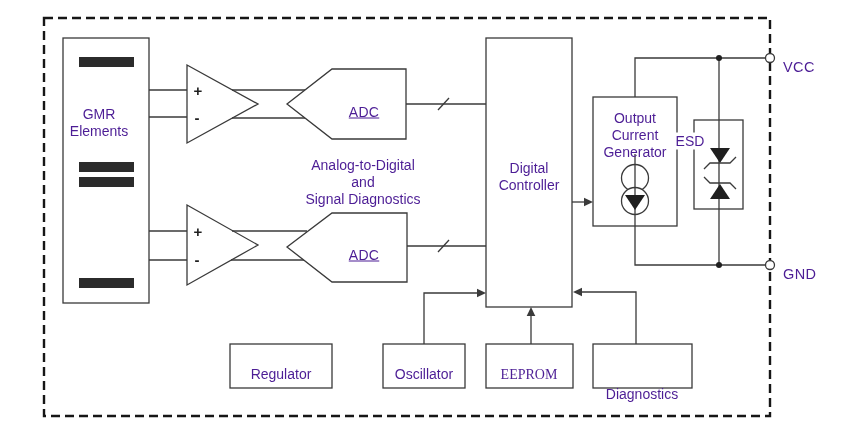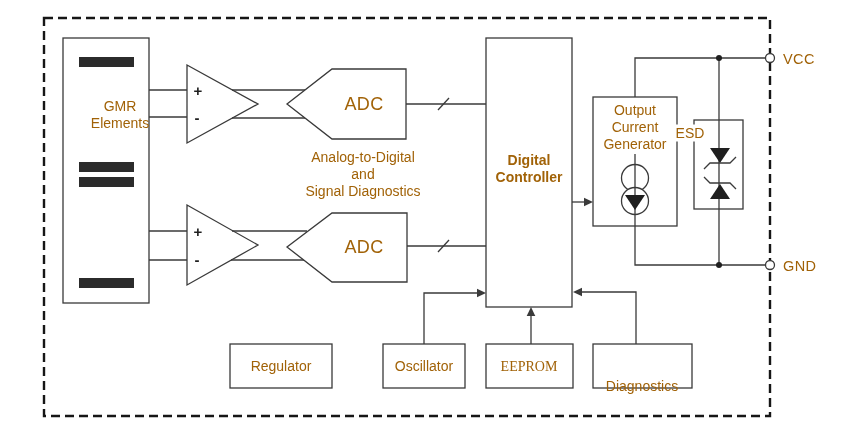--- a/index.html
+++ b/index.html
@@ -12,23 +12,24 @@
     overflow:hidden;
   }
   .stage svg{position:absolute;left:0;top:0;}
   .lbl{
     position:absolute;
     transform:translate(-50%,-50%);
     text-align:center;
     white-space:pre-line;
     font-size:14px;
     line-height:17px;
-    color:#a16207;
+    color:#4c1d95;
+    margin-top:8px;
   }
-  .lbl.adc{font-size:18px;letter-spacing:.3px;}
+  .lbl.adc{font-size:14px;letter-spacing:.3px;text-decoration:underline;}
   .lbl.pin{
     transform:translateY(-50%);
     text-align:left;
     font-size:14.5px;
     letter-spacing:.4px;
   }
   .lbl.boxed{background:#ffffff;padding:0 2px;}
   .sign{
     position:absolute;
     transform:translate(-50%,-50%);
@@ -112,28 +113,28 @@
       <polygon points="486,293 477,288.7 477,297.3" fill="#3a3a3a" stroke="none"></polygon>
 
       <line x1="531" y1="344" x2="531" y2="316"></line>
       <polygon points="531,307 526.7,316 535.3,316" fill="#3a3a3a" stroke="none"></polygon>
 
       <polyline points="636,344 636,292 582,292"></polyline>
       <polygon points="573,292 582,287.7 582,296.3" fill="#3a3a3a" stroke="none"></polygon>
     </g>
   </svg>
 
-  <div class="lbl" style="left:120px;top:115px;text-align:center;">GMR
+  <div class="lbl" style="left:99px;top:115px;text-align:center;">GMR
 Elements</div>
   <div class="lbl adc" style="left:364px;top:104px;">ADC</div>
   <div class="lbl adc" style="left:364px;top:247px;">ADC</div>
   <div class="lbl" style="left:363px;top:174px;">Analog-to-Digital
 and
 Signal Diagnostics</div>
-  <div class="lbl" style="left:529px;top:169px;font-weight:bold;">Digital
+  <div class="lbl" style="left:529px;top:169px;">Digital
 Controller</div>
   <div class="lbl" style="left:635px;top:127px;">Output
 Current
 Generator</div>
   <div class="lbl boxed" style="left:690px;top:133px;">ESD</div>
   <div class="lbl" style="left:281px;top:366px;">Regulator</div>
   <div class="lbl" style="left:424px;top:366px;">Oscillator</div>
   <div class="lbl" style="left:529px;top:366px;font-family:Liberation Serif, serif;">EEPROM</div>
   <div class="lbl" style="left:642px;top:386px;">Diagnostics</div>
   <div class="lbl pin" style="left:783px;top:59px;">VCC</div>

